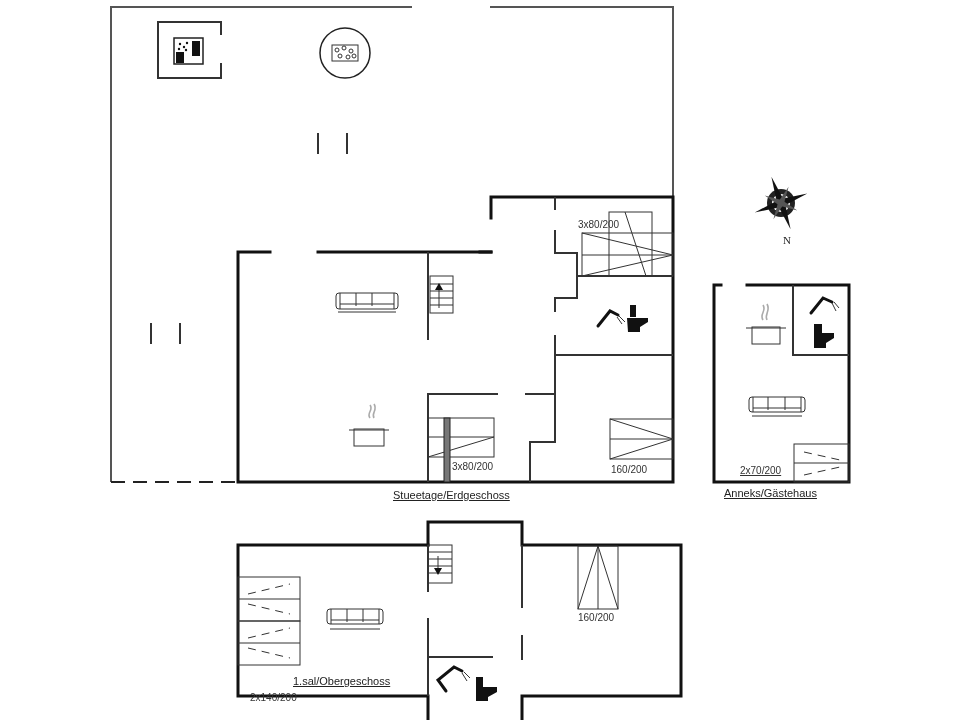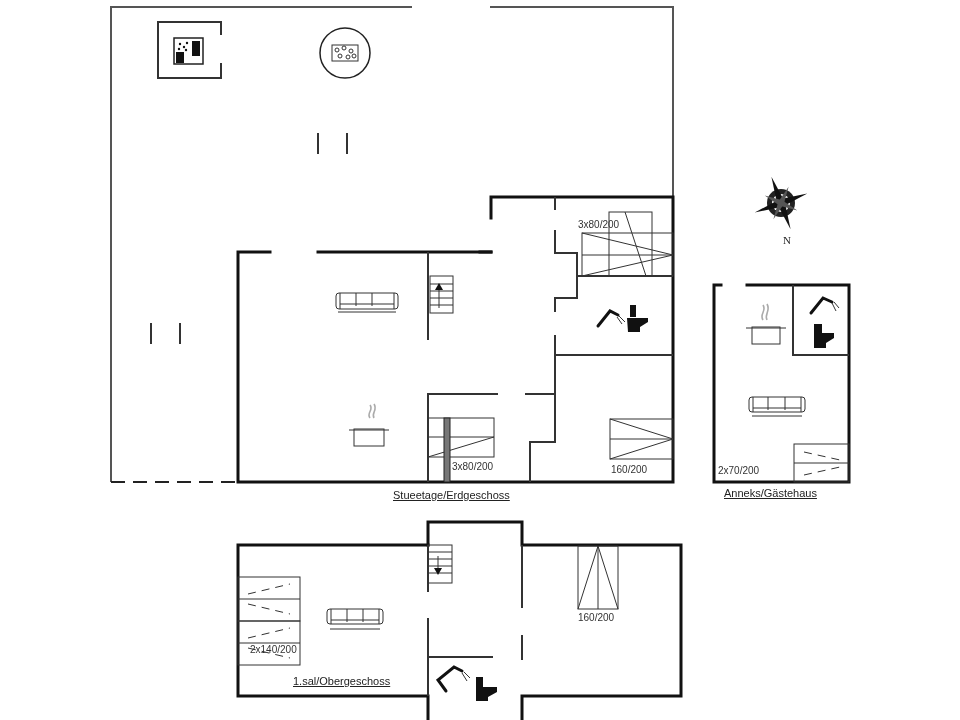--- a/index.html
+++ b/index.html
@@ -240,18 +240,18 @@
   </g>
 </svg>
 
 <div class="lbl-sm" style="left:578px;top:219px;">3x80/200</div>
 <div class="lbl-sm" style="left:452px;top:461px;">3x80/200</div>
 <div class="lbl-sm" style="left:611px;top:464px;">160/200</div>
 <div class="lbl" style="left:393px;top:489px;">Stueetage/Erdgeschoss</div>
 
 <div class="north" style="left:783px;top:234px;">N</div>
 
-<div class="lbl-sm" style="left:718px;top:465px;">2x70/200</div>
+<div class="lbl-sm" style="left:740px;top:465px;text-decoration:underline;">2x70/200</div>
 <div class="lbl" style="left:724px;top:487px;">Anneks/Gästehaus</div>
 
-<div class="lbl-sm" style="left:250px;top:644px;">2x140/200</div>
+<div class="lbl-sm" style="left:250px;top:692px;">2x140/200</div>
 <div class="lbl-sm" style="left:578px;top:612px;">160/200</div>
 <div class="lbl" style="left:293px;top:675px;">1.sal/Obergeschoss</div>
 
 </body></html>

